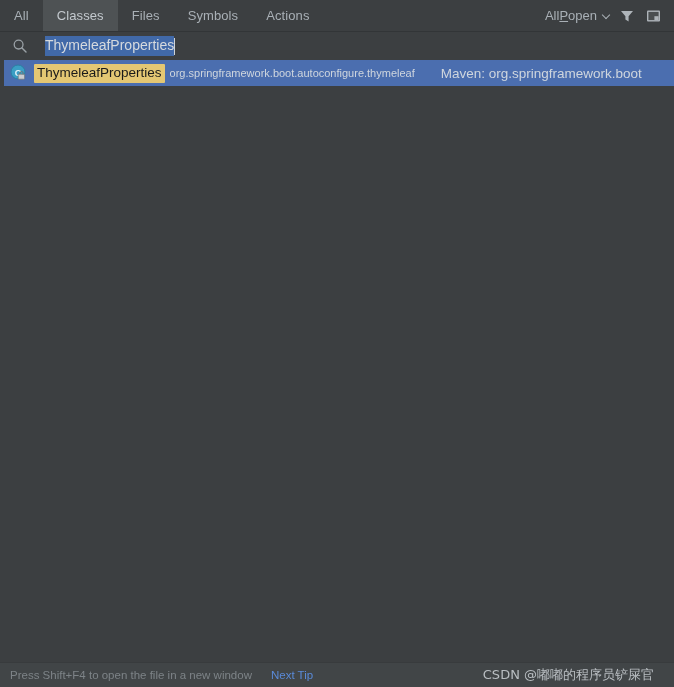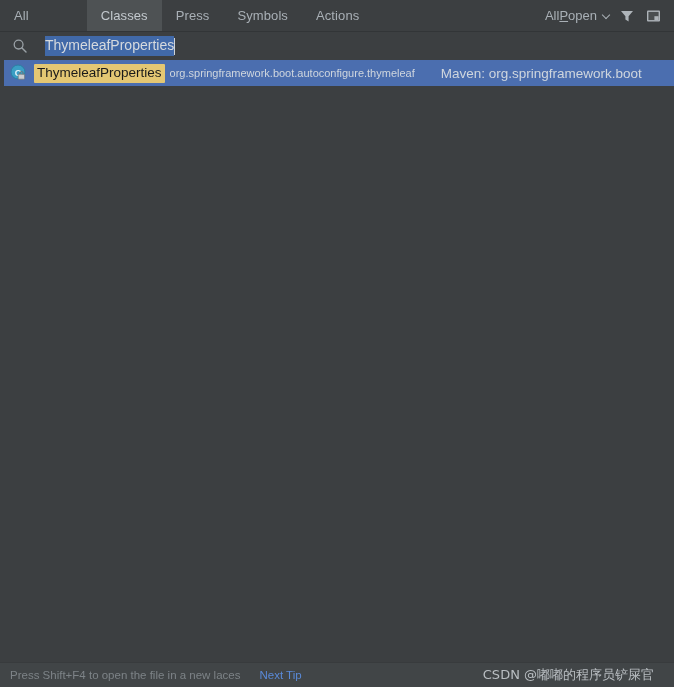--- a/index.html
+++ b/index.html
@@ -41,21 +41,20 @@
     padding: 0 14px;
     font-size: 13px;
     color: #a9b0b6;
     cursor: default;
     letter-spacing: 0.1px;
     background: transparent;
   }
   .tab.active {
     background: #4e5254;
     color: #c3c9ce;
-    margin-left: 44px;
   }
   .tabbar-spacer { flex: 1 1 auto; }
 
   .places {
     display: flex;
     align-items: center;
     font-size: 13px;
     color: #a9b0b6;
     padding-right: 2px;
     cursor: default;
@@ -217,21 +216,21 @@
 
     <div class="tab">
       <span>All</span>
     </div>
 
     <div class="tab active">
       <span>Classes</span>
     </div>
 
     <div class="tab">
-      <span>Press</span>
+      <span>Files</span>
     </div>
 
     <div class="tab">
       <span>Symbols</span>
     </div>
 
     <div class="tab">
       <span>Actions</span>
     </div>
 
@@ -287,19 +286,19 @@
 
       <span class="match-hl">ThymeleafProperties</span>
       <span class="result-pkg">org.springframework.boot.autoconfigure.thymeleaf</span>
       <span class="result-module">Maven: org.springframework.boot</span>
     </div>
   </div>
 
   <div class="body-area"></div>
 
   <div class="footer">
-    <span class="footer-tip">Press Shift+F4 to open the file in a new laces</span>
+    <span class="footer-tip">Press Shift+F4 to open the file in a new window</span>
     <span class="footer-link">Next Tip</span>
     <span class="footer-spacer"></span>
     <span class="watermark">CSDN @嘟嘟的程序员铲屎官</span>
   </div>
 
 </div>
 
 </body></html>

